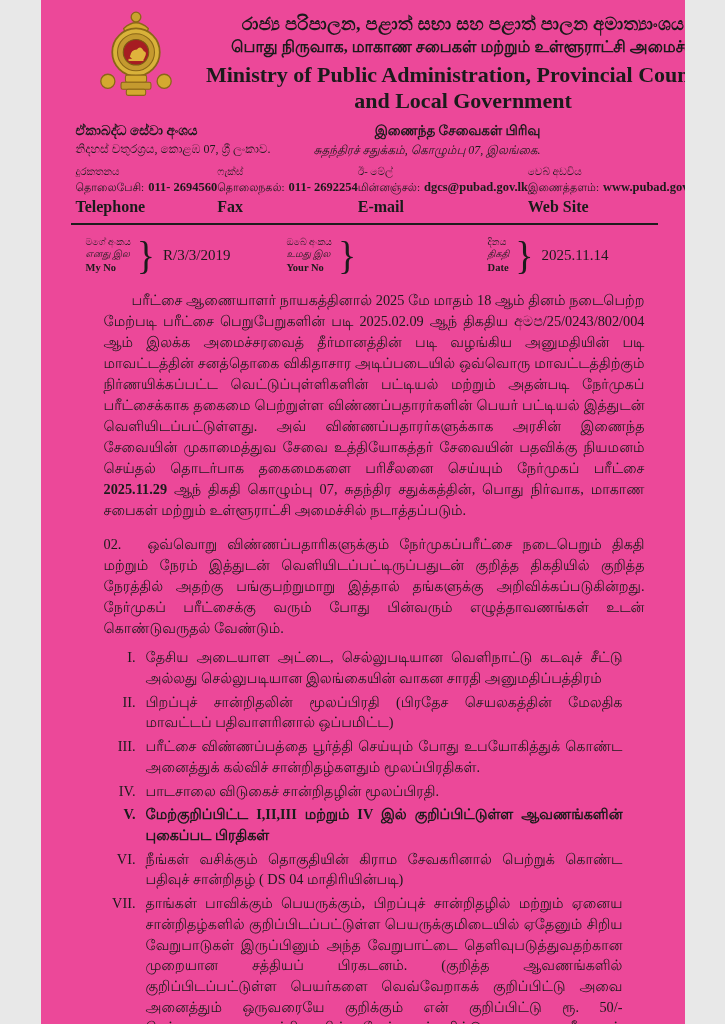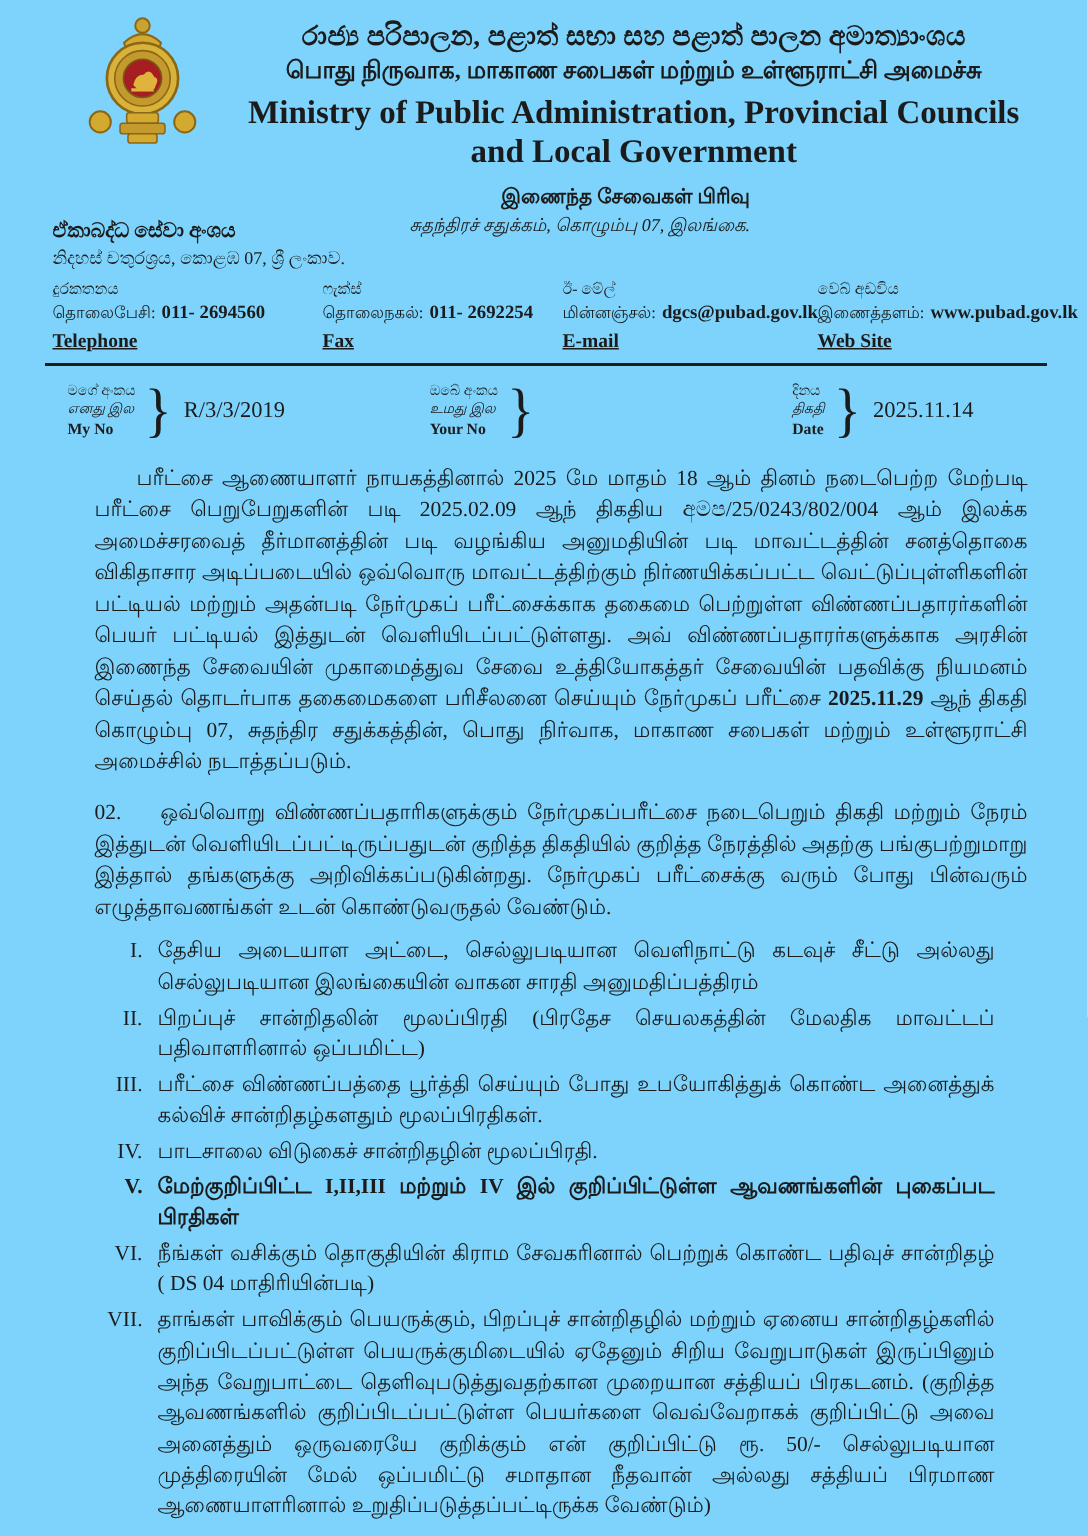--- a/index.html
+++ b/index.html
@@ -1,52 +1,52 @@
 <!DOCTYPE html>
 <html><head>
 <meta charset="utf-8">
 <style>
   html,body{margin:0;padding:0;background:#e8e8e8;}
   .page{
     position:relative;
-    width:725px;height:1024px;
+    width:644px;height:1024px;
     margin:0 auto;
-    background:#7dd3fc;
+    background:#ec4899;
     color:#1b1b1b;
     font-family:"Liberation Serif","DejaVu Serif",serif;
     overflow:hidden;
     box-sizing:border-box;
   }
   
   .header{position:relative;padding-top:14px;min-height:86px;}
   .emblem{position:absolute;left:55px;top:10px;width:80px;height:88px;}
   .ministry{margin-left:145px;width:555px;text-align:center;}
   .t-si{font-size:18px;font-weight:700;letter-spacing:.3px;}
   .t-ta{font-size:16px;font-weight:700;margin-top:3px;}
   .t-en{font-size:22px;font-weight:700;margin-top:4px;}
   
   .division-row{display:flex;margin:9px 25px 0 35px;}
   .div-col{box-sizing:border-box;}
-  .div-col.c1{width:235px;margin-top:23px;}
+  .div-col.c1{width:235px;}
   .div-col.c2{width:230px;text-align:right;}
   .div-col.c3{width:230px;}
   .div-name{font-size:13.5px;font-weight:700;}
   .div-addr{font-size:12px;margin-top:3px;}
   .div-col.c2 .div-addr,.div-col.c3 .div-addr{font-style:italic;}
   
   .contact-row{display:flex;margin:8px 15px 0 35px;}
   .ct-col{box-sizing:border-box;}
   .ct-col.c1{width:180px;}
   .ct-col.c2{width:160px;}
   .ct-col.c3{width:170px;}
   .ct-col.c4{width:165px;}
   .ct-si{font-size:10.5px;}
   .ct-line{font-size:11px;margin-top:2px;white-space:nowrap;}
   .ct-value{font-weight:700;font-size:12.5px;margin-left:4px;}
-  .ct-en{font-weight:700;font-size:13px;margin-top:3px;text-decoration:underline;}
+  .ct-en{font-weight:700;font-size:16px;margin-top:3px;}
   
   .rule{border:none;border-top:2.5px solid #1d1d1d;margin:7px 27px 0 30px;}
   
   .ref-row{display:flex;align-items:center;margin:8px 55px 0 45px;justify-content:space-between;}
   .ref-block{display:flex;align-items:center;}
   .ref-labels{line-height:1.3;}
   .ref-si{font-size:9.5px;}
   .ref-ta{font-size:9.5px;font-style:italic;}
   .ref-en{font-size:10.5px;font-weight:700;}
   .ref-brace{font-size:38px;font-weight:300;margin:0 8px 0 6px;transform:scaleY(1.05);}

